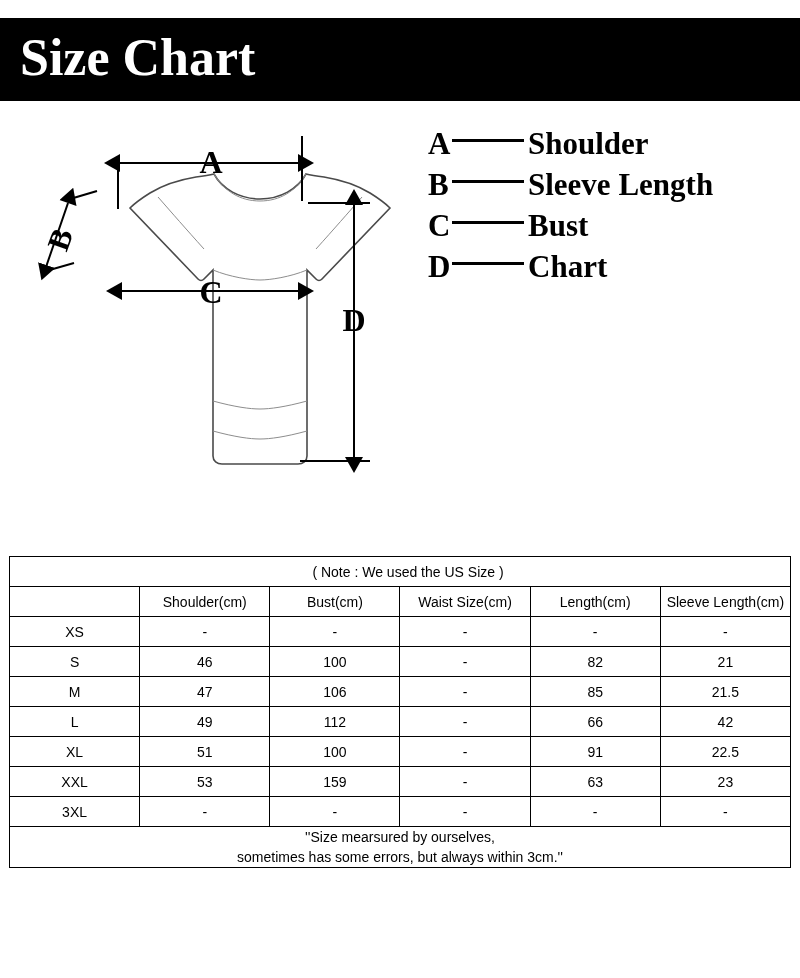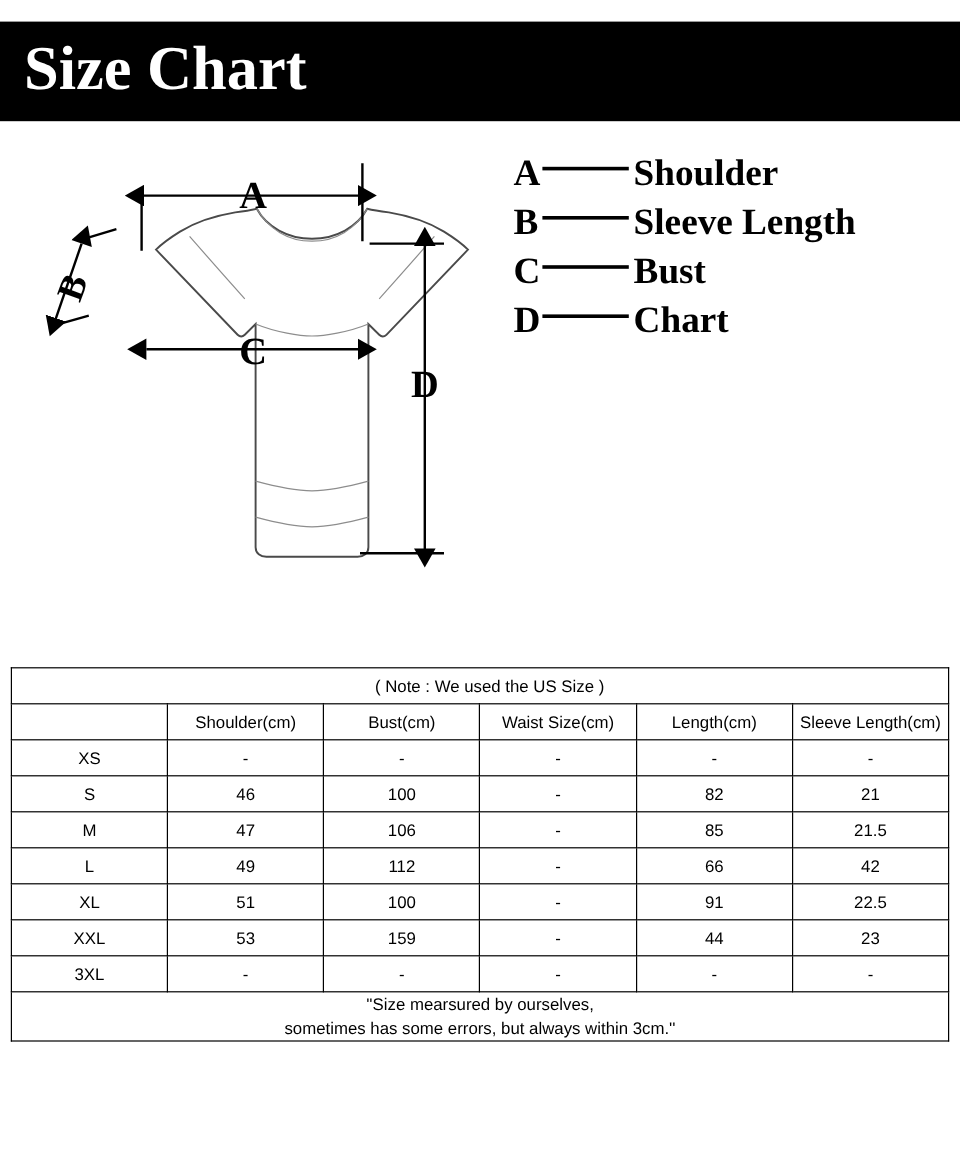--- a/index.html
+++ b/index.html
@@ -276,21 +276,21 @@
       <td>100</td>
       <td>-</td>
       <td>91</td>
       <td>22.5</td>
     </tr>
     <tr>
       <td class="sizecol">XXL</td>
       <td>53</td>
       <td>159</td>
       <td>-</td>
-      <td>44</td>
+      <td>63</td>
       <td>23</td>
     </tr>
     <tr>
       <td class="sizecol">3XL</td>
       <td>-</td>
       <td>-</td>
       <td>-</td>
       <td>-</td>
       <td>-</td>
     </tr>

